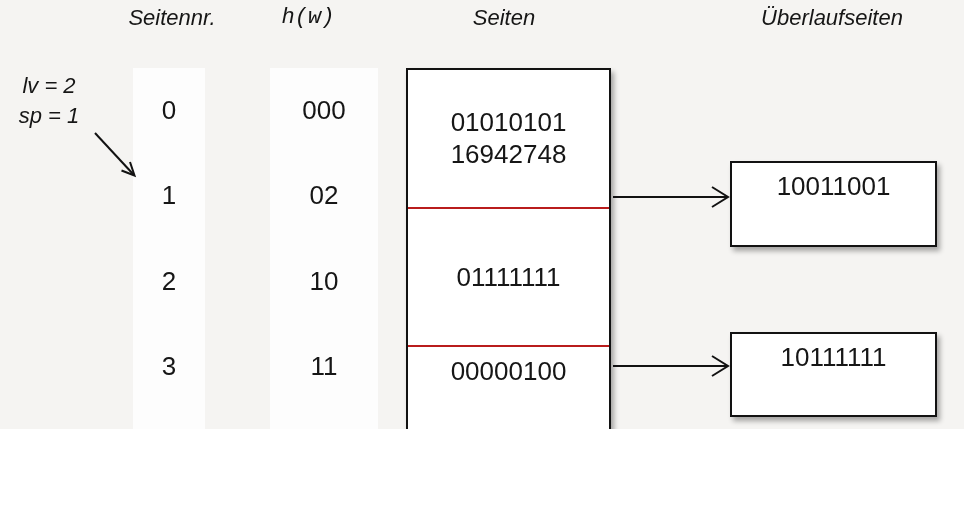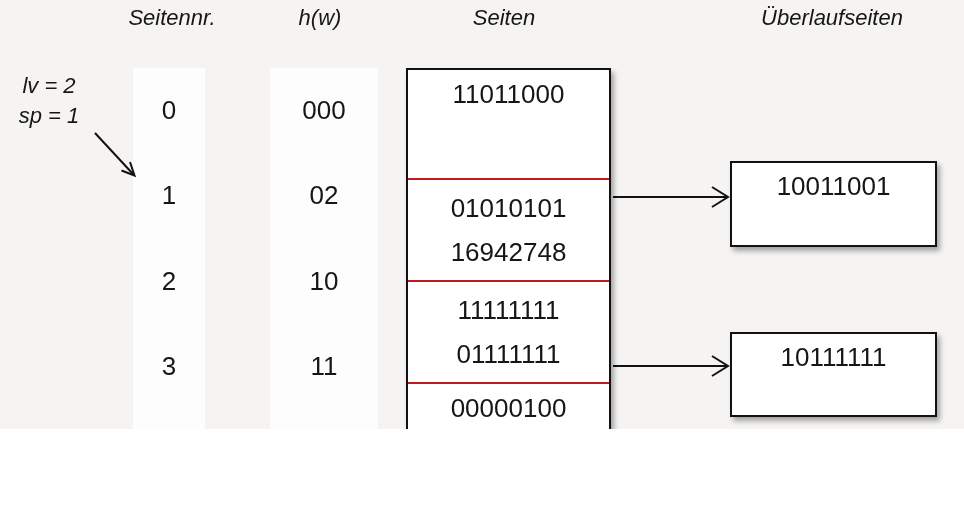--- a/index.html
+++ b/index.html
@@ -14,21 +14,21 @@
   }
   .hdr {
     position: absolute;
     top: 5px;
     transform: translateX(-50%);
     font-style: italic;
     font-size: 22px;
     white-space: nowrap;
   }
   .hdr-seitennr { left: 172px; }
-  .hdr-hw       { left: 320px; }
+  .hdr-hw       { left: 308px; font-family: Liberation Mono, monospace; }
   .hdr-seiten   { left: 504px; }
   .hdr-ueberlauf{ left: 832px; }
 
   .annot {
     position: absolute;
     left: 4px;
     top: 71px;
     width: 90px;
     text-align: center;
     font-style: italic;
@@ -136,29 +136,25 @@
 
   <div class="strip strip-hw">
     <div class="cell">000</div>
     <div class="cell">02</div>
     <div class="cell">10</div>
     <div class="cell">11</div>
     <div class="cell">100</div>
   </div>
 
   <div class="pages-table">
-    <div class="trow single">
-      <span>11011000</span>
-    </div>
     <div class="trow double">
       <span>01010101</span>
       <span>16942748</span>
     </div>
     <div class="trow double">
-      <span>11111111</span>
       <span>01111111</span>
     </div>
     <div class="trow single">
       <span>00000100</span>
     </div>
   </div>
 
   <div class="obox obox-1">
     <span>10011001</span>
   </div>

